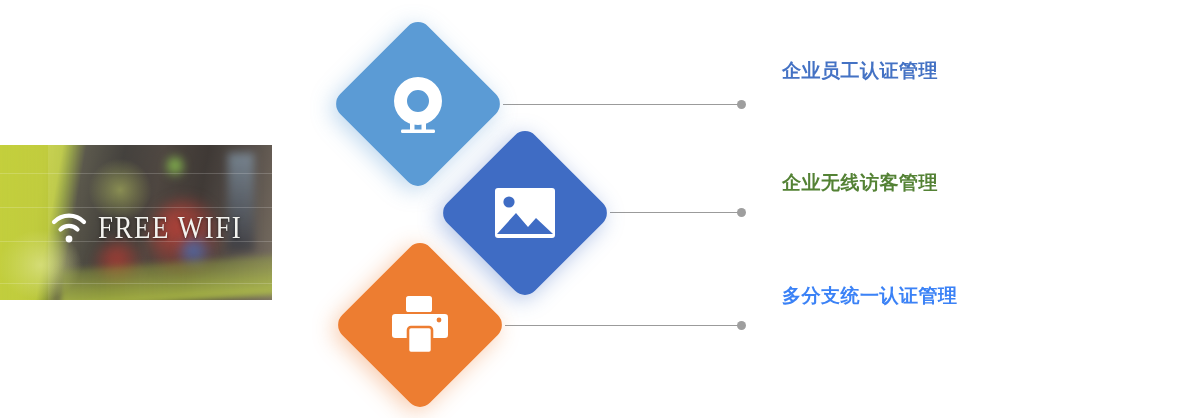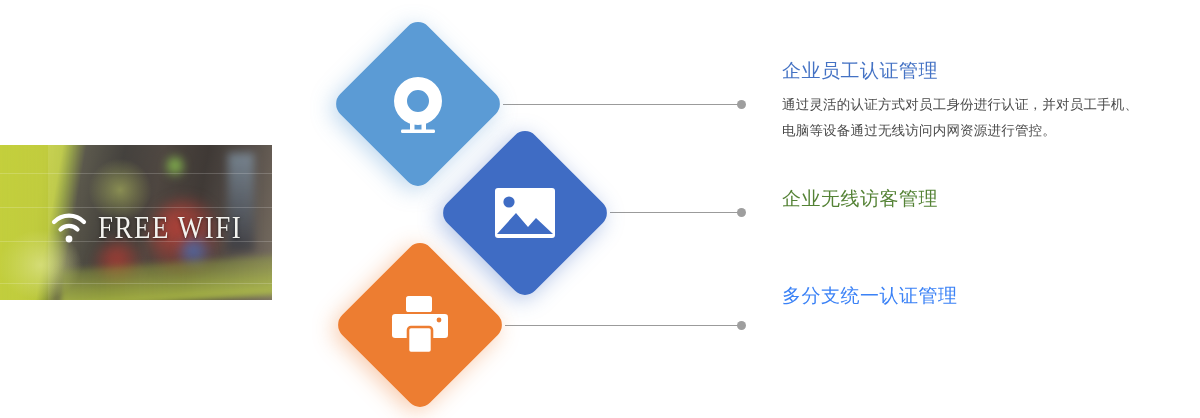--- a/index.html
+++ b/index.html
@@ -198,27 +198,27 @@
   .c3 { left: 505px; top: 325px; width: 236px; }
   .dot3 { left: 737px; top: 321px; }
 
   
   .feature {
     position: absolute;
     left: 782px;
     width: 412px;
   }
   .f1 { top: 60px; }
-  .f2 { top: 188px; }
+  .f2 { top: 172px; }
   .f3 { top: 285px; }
 
   .feature h3 {
     margin: 0 0 9px 0;
     font-size: 19px;
-    font-weight: normal;
+    font-weight: bold;
     letter-spacing: 0.5px;
     line-height: 1.2;
   }
   .f1 h3 { color: #4472c4; }
   .f2 h3 { color: #548235; }
   .f3 h3 { color: #3b82f6; }
 
   .feature p {
     margin: 0;
     font-size: 13.5px;
@@ -299,22 +299,21 @@
         <rect x="3" y="18" width="56" height="24" rx="3.2" fill="#ffffff"></rect>
         <circle cx="50" cy="24" r="2.4" fill="#ed7d31"></circle>
         <rect x="19" y="31" width="24" height="26" rx="3" fill="#ffffff" stroke="#ed7d31" stroke-width="2.6"></rect>
       </svg>
     </span>
   </div>
 
   <div class="feature f1">
     <h3>企业员工认证管理</h3>
     <p>
-      <span>通过灵活的认证方式对员工身份进行认证，并对员工手机、</span><br>
-      <span>电脑等设备通过无线访问内网资源进行管控。</span>
+      <br>
     </p>
   </div>
 
   <div class="feature f2">
     <h3>企业无线访客管理</h3>
     <p>
       <br>
     </p>
   </div>
 

